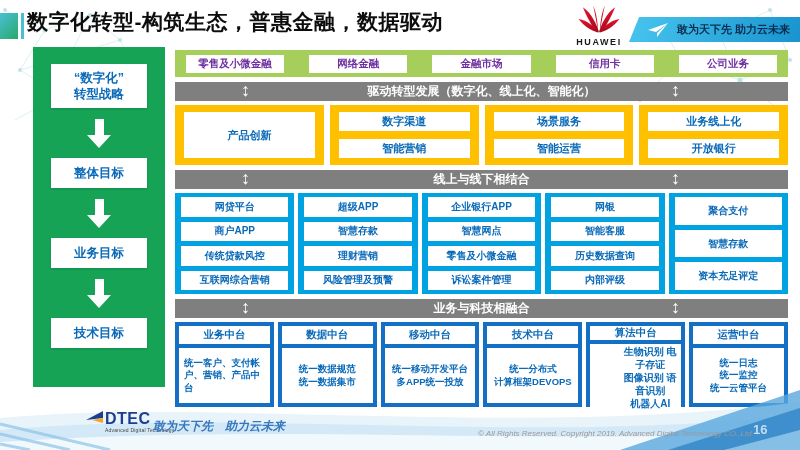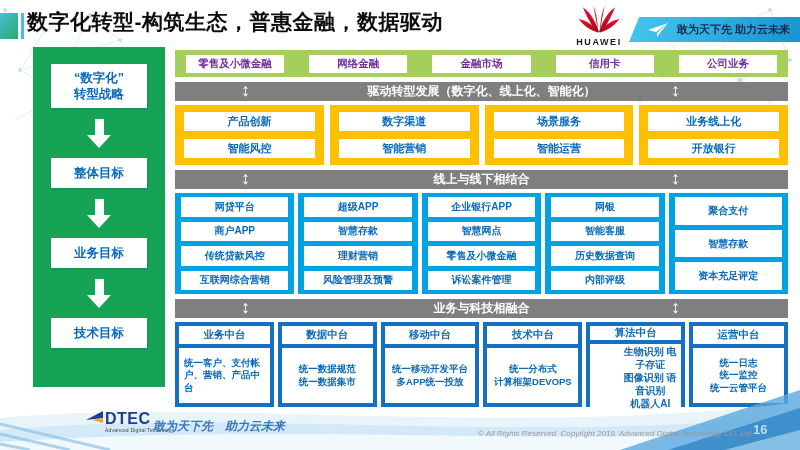--- a/index.html
+++ b/index.html
@@ -183,21 +183,20 @@
 
     <div class="gray-bar">
       <span class="updown a1">↕</span>
       <span>驱动转型发展（数字化、线上化、智能化）</span>
       <span class="updown a2">↕</span>
     </div>
 
     <div class="yellow-grid">
       <div class="y-col">
         <div class="y-box">产品创新</div>
-        <div class="y-box">智能风控</div>
       </div>
       <div class="y-col">
         <div class="y-box">数字渠道</div>
         <div class="y-box">智能营销</div>
       </div>
       <div class="y-col">
         <div class="y-box">场景服务</div>
         <div class="y-box">智能运营</div>
       </div>
       <div class="y-col">

